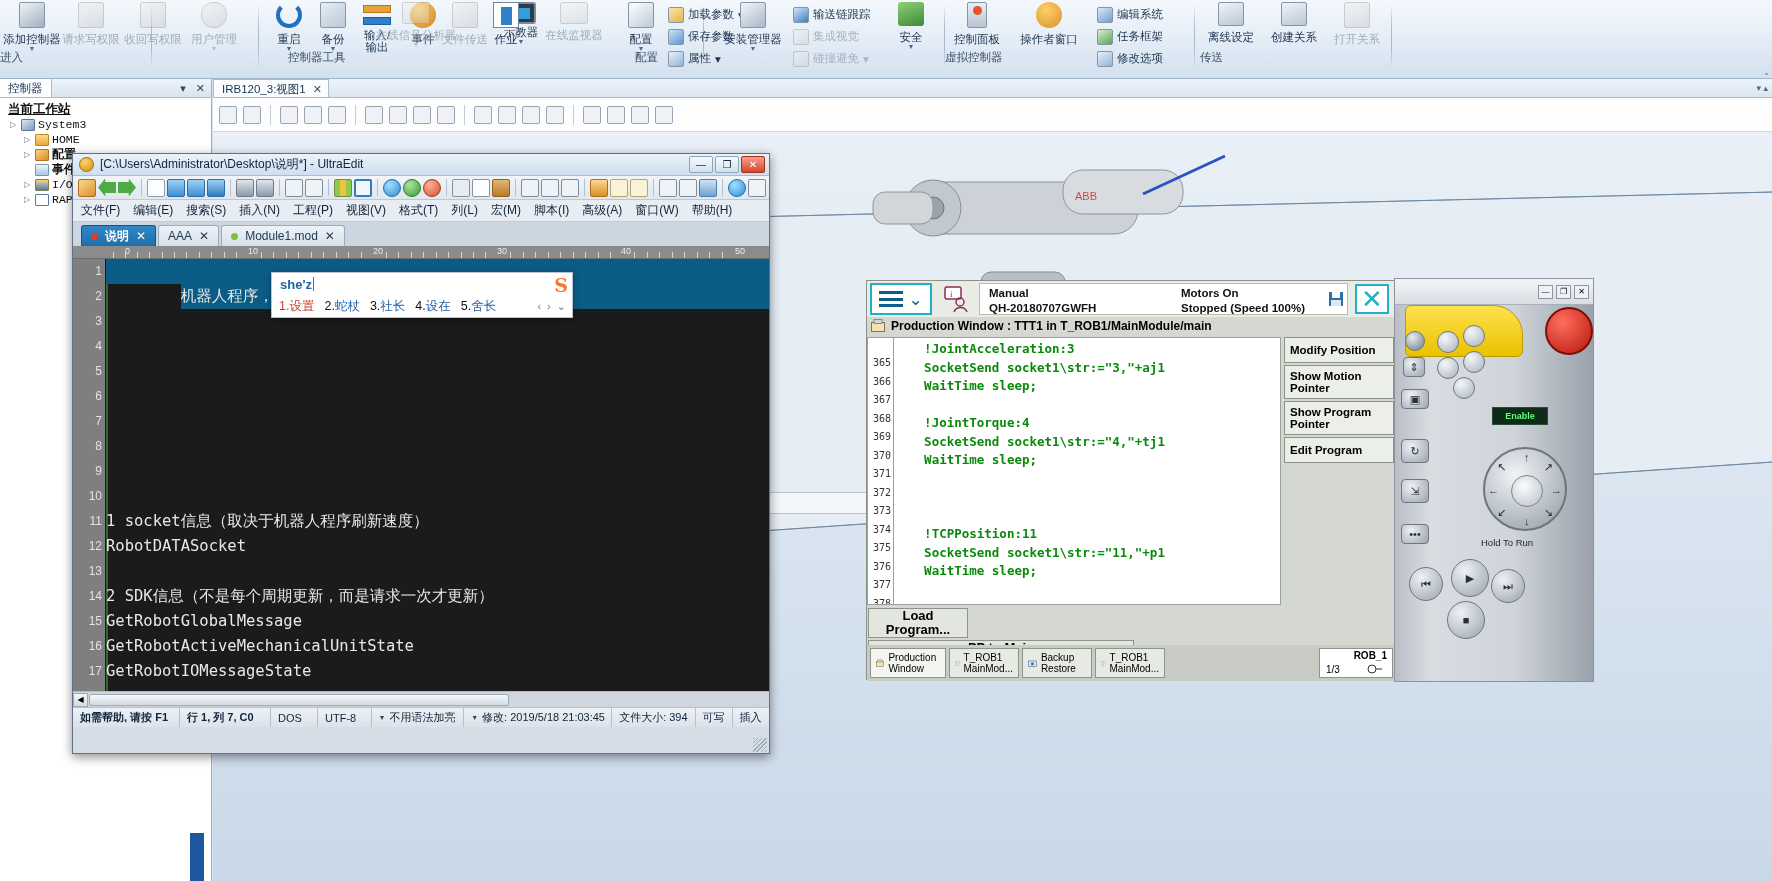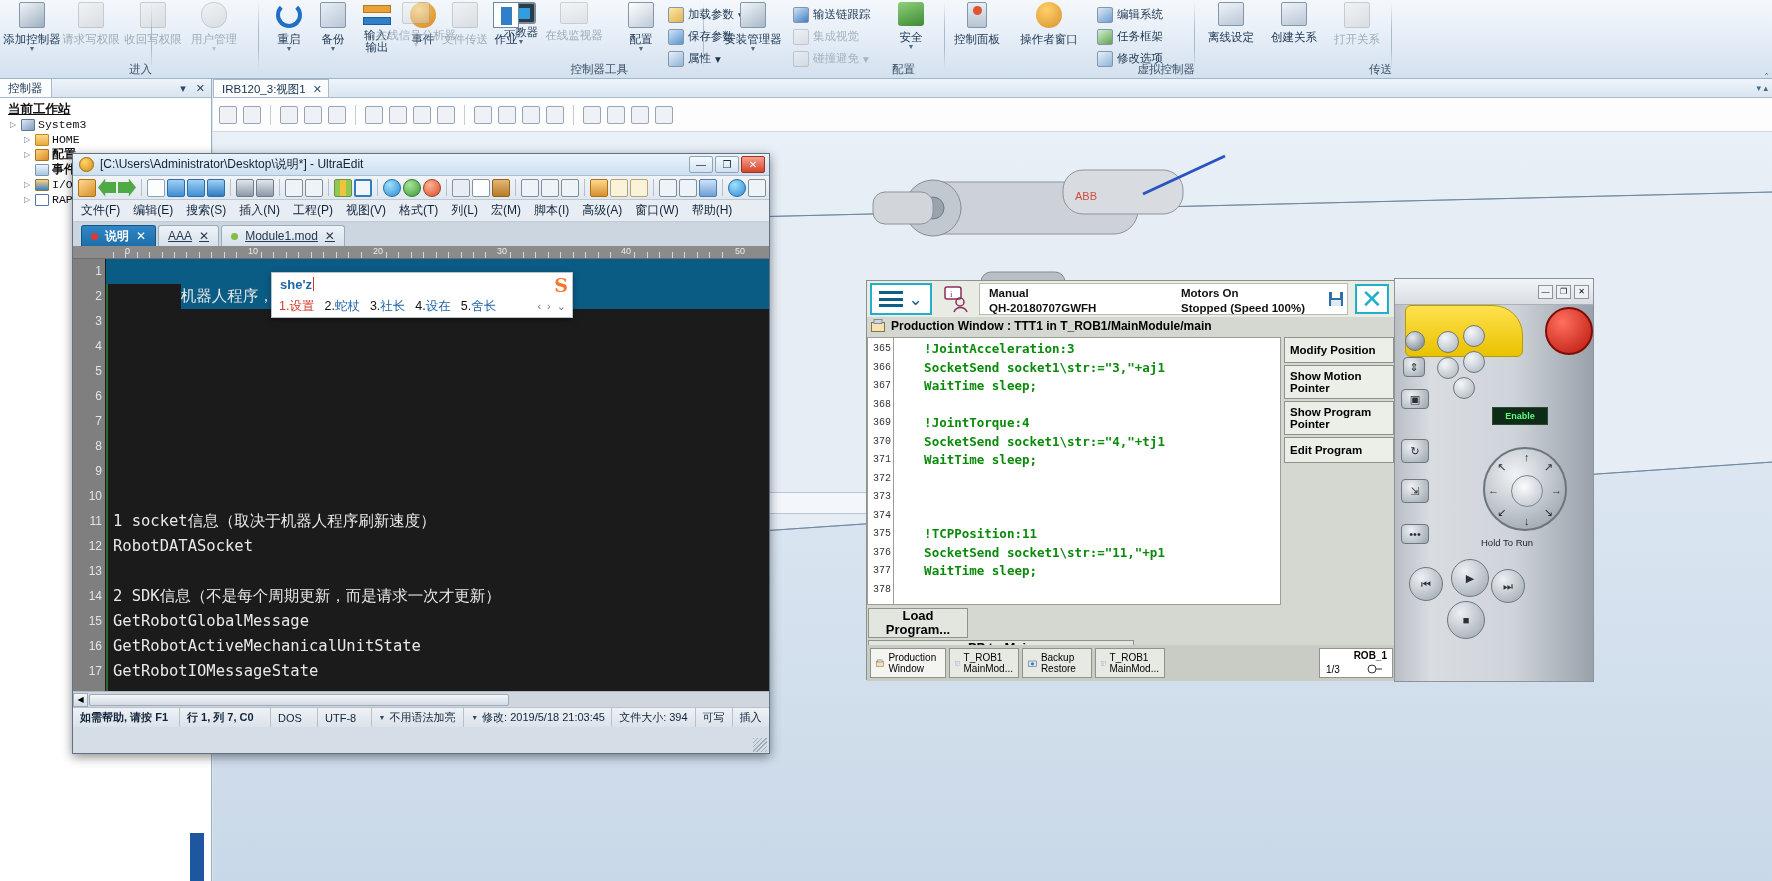--- a/index.html
+++ b/index.html
@@ -13,21 +13,21 @@
 
   
   #ribbon {
     position:absolute; left:0; top:0; width:1772px; height:79px;
     background:linear-gradient(180deg,#f4f8fc 0%,#e3ecf6 55%,#d3e0ee 100%);
     border-bottom:1px solid #9fb4c8;
   }
   .rgroup { position:absolute; top:0; height:79px; }
   .rgroup .gsep { position:absolute; right:0; top:3px; width:1px; height:66px;
     background:linear-gradient(180deg,rgba(160,180,200,0) 0%,#a8bccd 40%,#a8bccd 70%,rgba(160,180,200,0) 100%); }
-  .gcaption { position:absolute; bottom:2px; width:100%; text-align:right;
+  .gcaption { position:absolute; bottom:14px; width:100%; text-align:left;
     font-size:11.5px; color:#3b5168; }
   .bigbtn { position:absolute; top:2px; width:62px; text-align:center; cursor:default; }
   .bigbtn .lbl { font-size:11.5px; color:#1d3550; line-height:12px; margin-top:2px; }
   .bigbtn.dim .lbl { color:#9fadba; }
   .bigbtn .caret { font-size:7px; color:#4a6a8a; line-height:7px; }
   .bigbtn.dim .caret { color:#b4c0cc; }
   .smallbtn { position:absolute; height:21px; display:flex; align-items:center;
     gap:4px; font-size:11.5px; color:#1d3550; cursor:default; white-space:nowrap;}
   .smallbtn.dim { color:#a6b3c0; }
 
@@ -98,35 +98,35 @@
   .uetb { width:18px; height:18px; border-radius:2px; }
   .uetb-sep { width:1px; height:17px; background:#b2bfcc; margin:0 3px;}
   #ue-menu { height:22px; background:#e7edf3; display:flex; align-items:center;
     padding-left:8px; gap:13px; font-size:12px; color:#10243a; border-bottom:1px solid #c2ccd7;}
   #ue-tabs { height:24px; background:#ccd6e0; display:flex; align-items:flex-end; padding-left:8px; }
   .uetab { height:21px; display:flex; align-items:center; gap:7px; padding:0 9px;
     border:1px solid #9aabbb; border-bottom:none; border-radius:3px 3px 0 0; font-size:12px;
     margin-right:2px; }
   .uetab.active { background:linear-gradient(180deg,#2f86c7,#1f6ea8); color:#fff; border-color:#17557f;
     font-weight:bold;}
-  .uetab.idle { background:linear-gradient(180deg,#eef3f8,#d6e0ea); color:#243a50;text-decoration:underline; }
+  .uetab.idle { background:linear-gradient(180deg,#eef3f8,#d6e0ea); color:#243a50; }
   .dot { width:7px; height:7px; border-radius:50%; }
   #ue-ruler { height:13px; background:#8b8b8b; color:#efefef; font-size:9px;
     position:relative; overflow:hidden; border-bottom:1px solid #6d6d6d;}
   .rtick { position:absolute; top:6px; width:1px; height:6px; background:#d6d6d6;}
   .rnum { position:absolute; top:0px; font-size:9px; color:#ececec; }
   #ue-editor { position:relative; height:432px; background:#1b1b1b; overflow:hidden;
      font-family:"DejaVu Sans Mono","Liberation Mono",monospace;}
   #gutter { position:absolute; left:0; top:0; width:32px; height:100%;
      background:#7f7f7f; color:#e3e3e3; font-size:12px; text-align:right; }
   #gutter .g { height:25px; line-height:25px; padding-right:3px;
      font-family:"Liberation Sans",sans-serif;}
   #codearea { position:absolute; left:33px; top:0; right:0; height:100%; }
   .cline { height:25px; line-height:25px; color:#e8e8e8; font-size:15.5px; white-space:pre;
-     padding-left:7px; }
+     padding-left:0; }
   .cline.sel { background:#0b5c85; }
   #ue-hscroll { height:16px; background:#cfd6dd; display:flex; align-items:center;
      border-top:1px solid #b0bac4; }
   .sarrow { width:15px; height:14px; background:linear-gradient(180deg,#f4f7fa,#d3dbe3);
      border:1px solid #9dabb8; font-size:8px; display:flex; align-items:center; justify-content:center;}
   .sthumb { height:12px; background:linear-gradient(180deg,#f6f9fc,#d2dae2);
      border:1px solid #9dabb8; border-radius:2px; margin:0 1px;}
   #ue-status { height:20px; background:linear-gradient(180deg,#eef2f6,#dbe2e9);
     display:flex; align-items:center; font-size:11px; color:#10243a; border-top:1px solid #b7c1cb;}
   .sfield { height:19px; display:flex; align-items:center; padding:6px 7px;
@@ -167,21 +167,21 @@
   #fp-close { width:44px; display:flex; align-items:center; justify-content:center; }
   #fp-closebox { width:34px; height:30px; border:2px solid #21b0c8; color:#21b0c8;
     font-size:26px; line-height:26px; display:flex; align-items:center; justify-content:center;
     background:#fff; }
   #fp-title { height:18px; display:flex; align-items:center; gap:5px; padding-left:4px;
     font-size:12px; font-weight:bold; color:#000; }
   #fp-body { position:absolute; left:0; top:56px; width:529px; height:268px; display:flex; }
   #fp-code { width:414px; background:#fff; border:1px solid #9aa095; display:flex;
     font-family:"DejaVu Sans Mono","Liberation Mono",monospace; overflow:hidden;}
   #fp-gutter { width:26px; background:#fff; border-right:1px solid #9aa095; text-align:right;
-    font-size:10px; color:#333; padding-top:2px;font-family:Liberation Mono, monospace; }
+    font-size:10px; color:#333; padding-top:16px; }
   #fp-gutter div { height:18.5px; line-height:18.5px; padding-right:2px; }
   #fp-lines { flex:1; padding-top:2px; }
   #fp-lines div { height:18.5px; line-height:18.5px; font-size:12.5px; color:#0a8a0a;
     white-space:pre; font-weight:bold;}
   #fp-side { width:113px; padding-left:3px; }
   .fpbtn { height:26px; background:#eceee8; border:1px solid #8e948a; margin-bottom:2px;
     display:flex; align-items:center; padding-left:5px; font-size:11.5px; color:#000;
     font-weight:bold; line-height:12px;}
   .fpbtn.tall { height:34px; }
   #fp-actions { position:absolute; left:0; top:326px; width:529px; height:38px;

